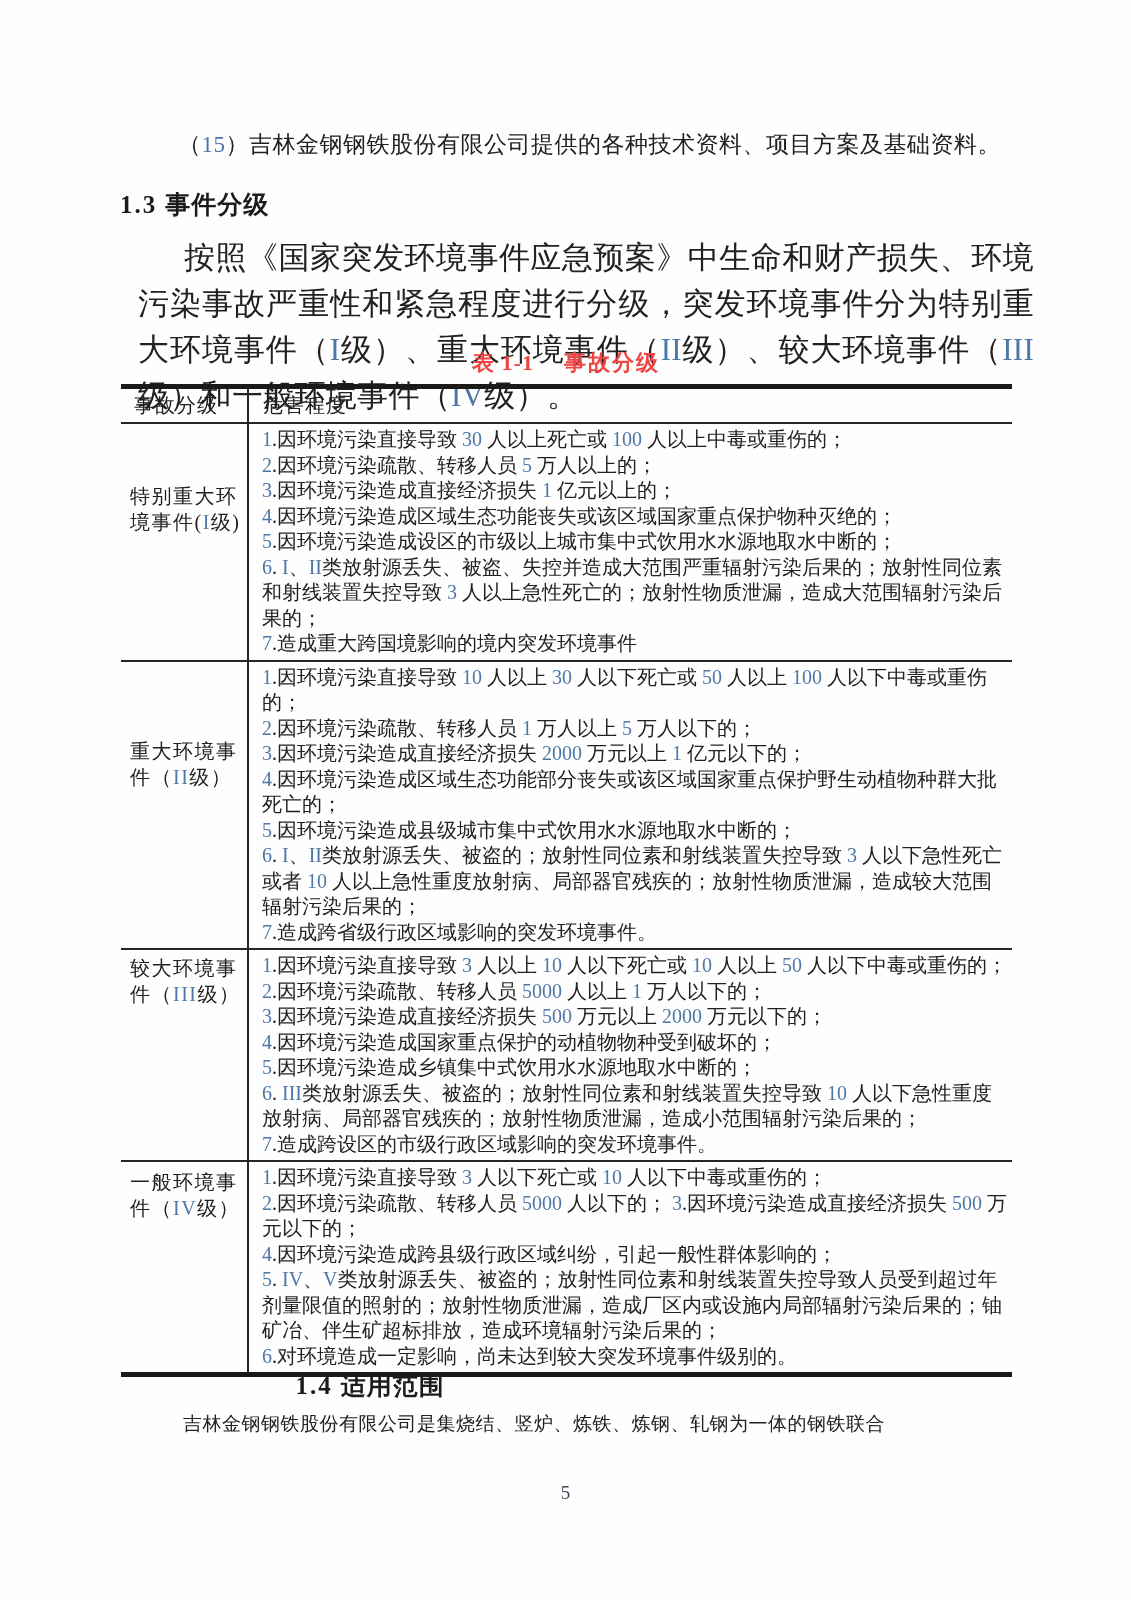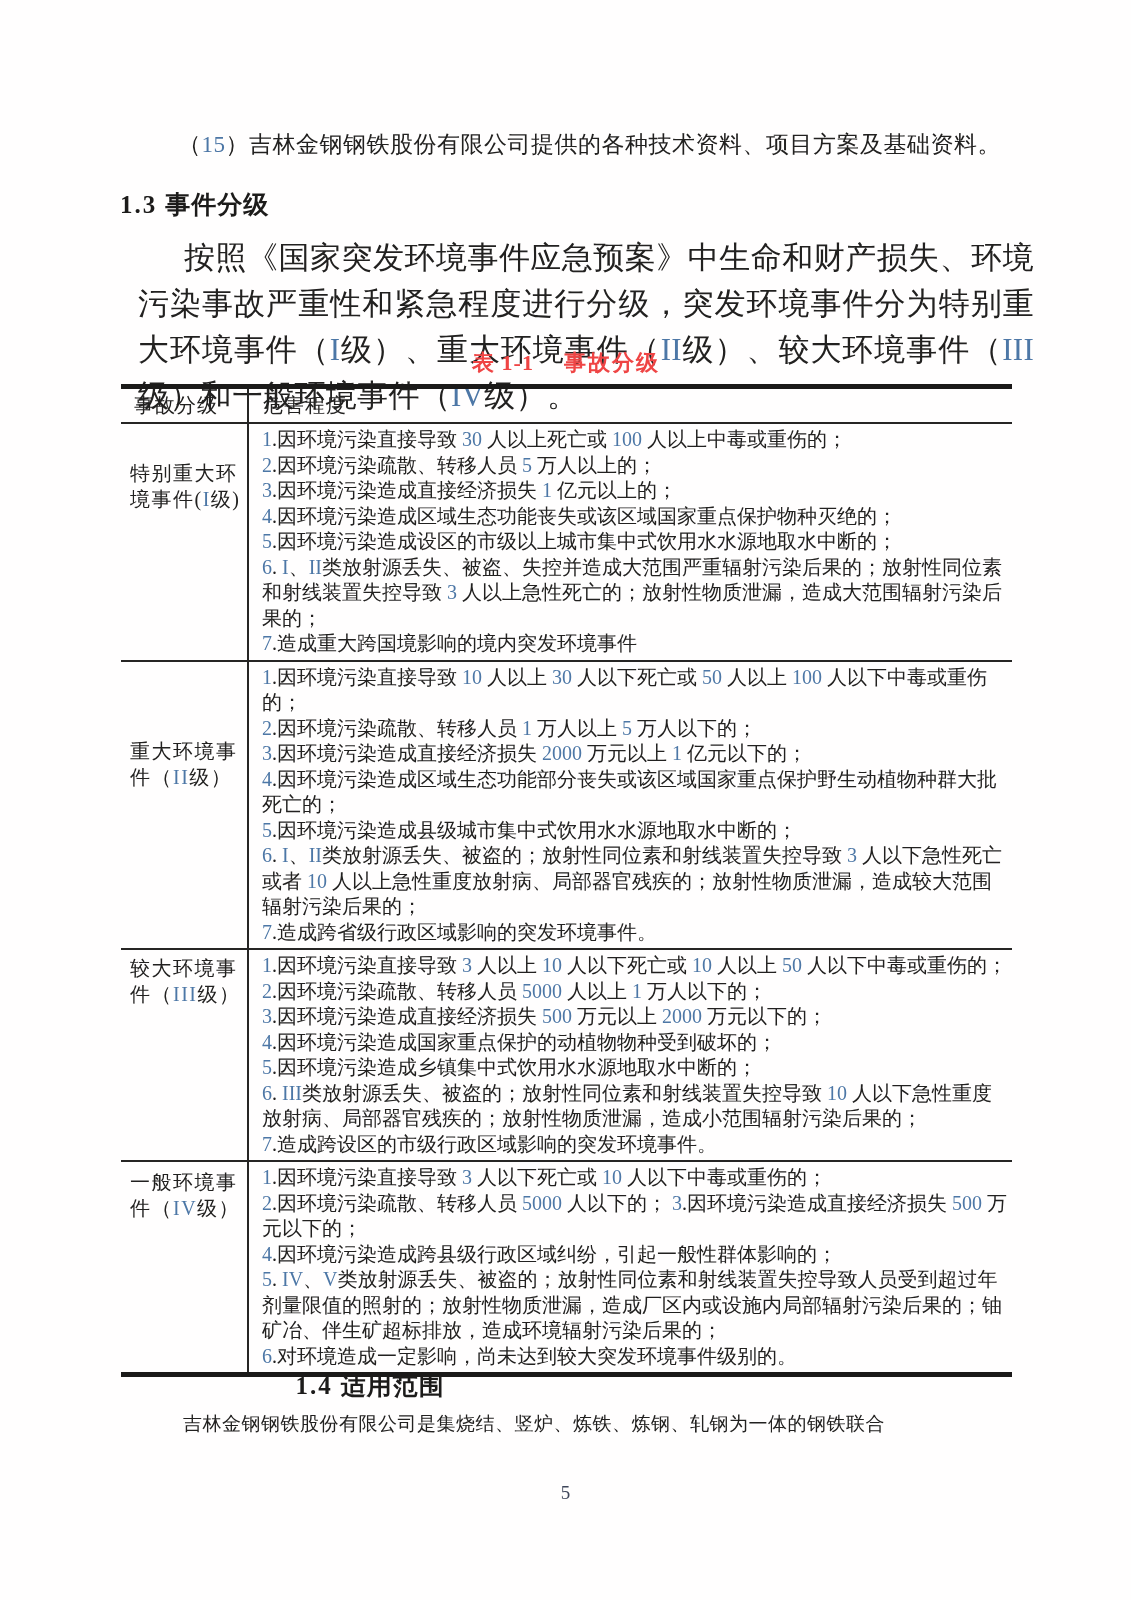--- a/index.html
+++ b/index.html
@@ -59,21 +59,21 @@
   table.grade-table th.th-level{padding-left:13px;border-right:2px solid #262524;}
   table.grade-table th.th-harm{padding-left:14px;}
   table.grade-table td{vertical-align:top;word-break:break-all;}
   table.grade-table tbody tr{border-bottom:2px solid #262524;}
   table.grade-table tbody tr:last-child{border-bottom:none;}
   td.level-cell{
     padding-left:9px;padding-right:4px;
     border-right:2px solid #262524;
     letter-spacing:1.5px;line-height:26px;
   }
-  tbody tr:nth-child(1) td.level-cell{padding-top:36px;}
+  tbody tr:nth-child(1) td.level-cell{padding-top:59px;}
   tbody tr:nth-child(2) td.level-cell{padding-top:76px;}
   tbody tr:nth-child(3) td.level-cell{padding-top:5px;}
   tbody tr:nth-child(4) td.level-cell{padding-top:7px;}
   td.desc-cell{padding:3px 2px 3px 13px;}
   td.desc-cell .item{margin:0;}
   
   .num{color:#4d77a6;}
   .page-number{
     position:absolute;left:121px;top:1482px;width:890px;
     text-align:center;font-size:19px;color:#3e465a;

